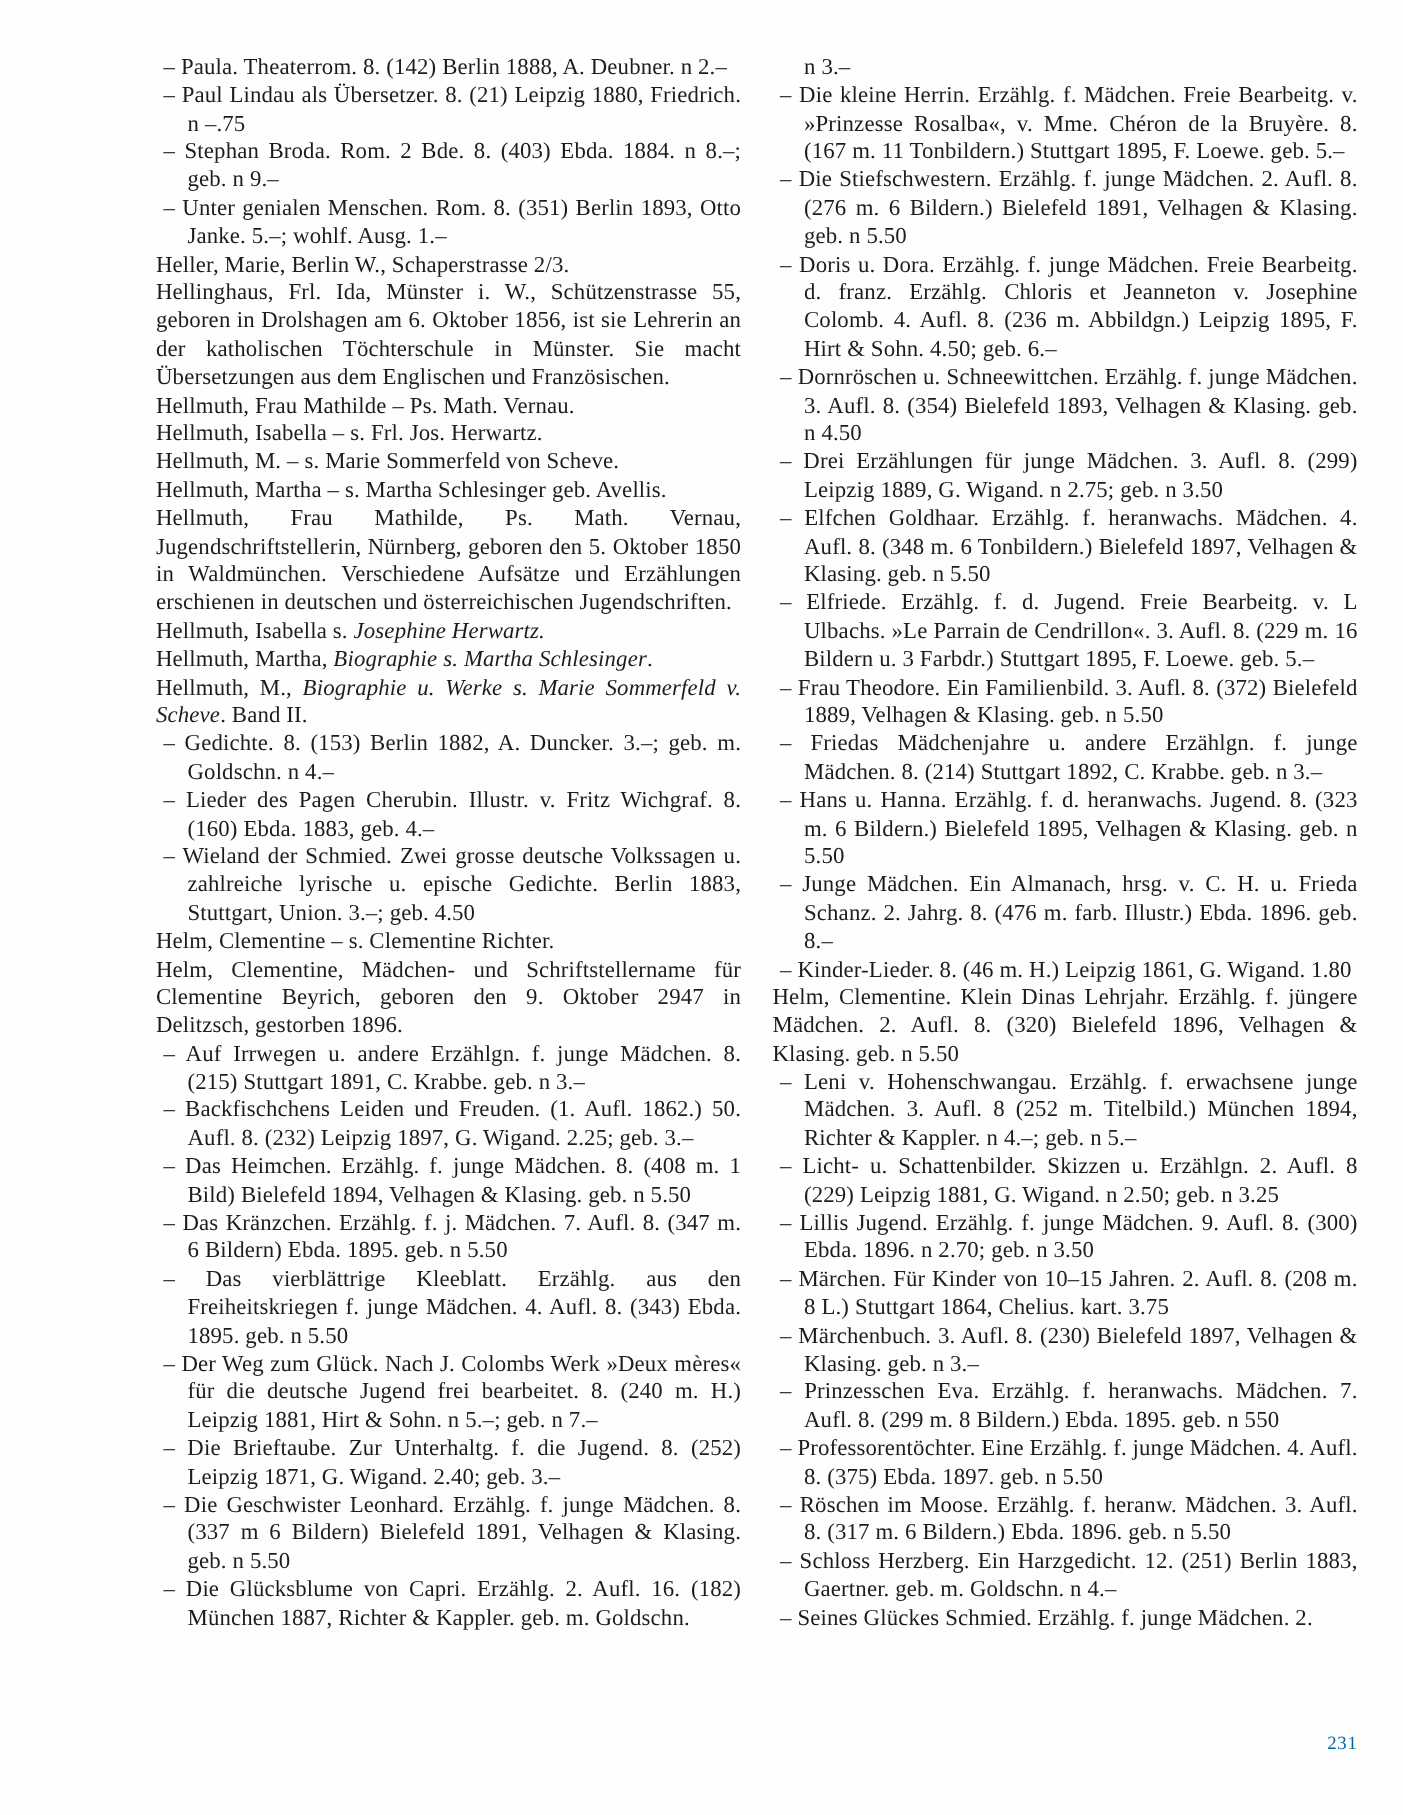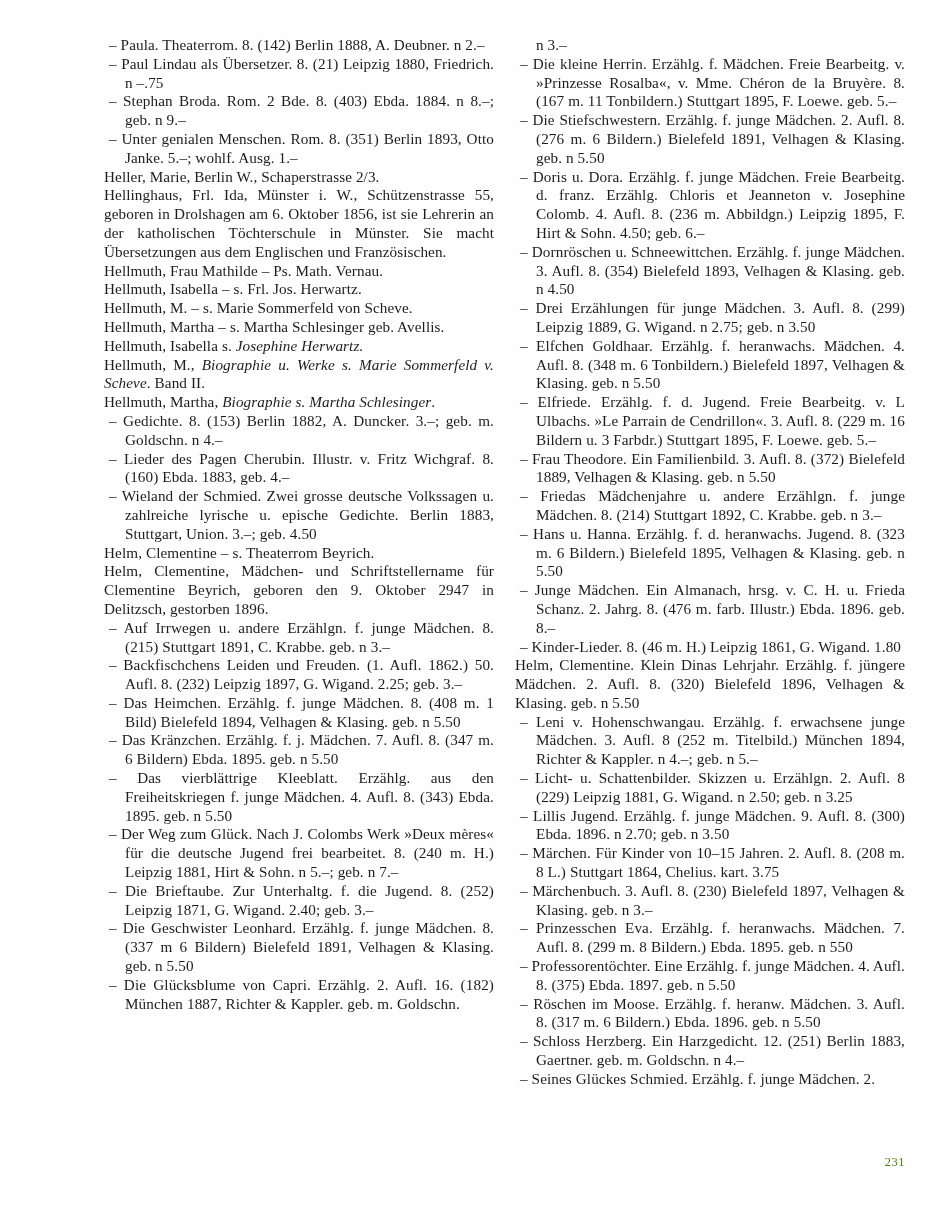--- a/index.html
+++ b/index.html
@@ -50,46 +50,47 @@
   .normal { }
   .dash   { }
   .page-number {
     position: absolute;
     top: 1155px;
     left: 515px;
     width: 390px;
     text-align: right;
     font-size: 12.5px;
     letter-spacing: 0.5px;
-    color: #4d7c0f;
+    color: #0369a1;
   }
 </style>
 </head>
 <body>
 
 <div class="page">
   <div class="columns">
     <div class="col">
         <p class="item"><span class="dash">– </span><span class="normal">Paula. Theaterrom. 8. (142) Berlin 1888, A. Deubner. n 2.–</span></p>
         <p class="item"><span class="dash">– </span><span class="normal">Paul Lindau als Übersetzer. 8. (21) Leipzig 1880, Friedrich. n –.75</span></p>
         <p class="item"><span class="dash">– </span><span class="normal">Stephan Broda. Rom. 2 Bde. 8. (403) Ebda. 1884. n 8.–; geb. n 9.–</span></p>
         <p class="item"><span class="dash">– </span><span class="normal">Unter genialen Menschen. Rom. 8. (351) Berlin 1893, Otto Janke. 5.–; wohlf. Ausg. 1.–</span></p>
         <p class="entry"><span class="bold">Heller,</span><span class="normal"> Marie, Berlin W., Schaperstrasse 2/3.</span></p>
         <p class="entry"><span class="bold">Hellinghaus,</span><span class="normal"> Frl. Ida, Münster i. W., Schützenstrasse 55, geboren in Drolshagen am 6. Oktober 1856, ist sie Lehrerin an der katholischen Töchterschule in Münster. Sie macht Übersetzungen aus dem Englischen und Französischen.</span></p>
         <p class="entry"><span class="bold">Hellmuth,</span><span class="normal"> Frau Mathilde – Ps. Math. Vernau.</span></p>
         <p class="entry"><span class="bold">Hellmuth,</span><span class="normal"> Isabella – s. Frl. Jos. Herwartz.</span></p>
         <p class="entry"><span class="bold">Hellmuth,</span><span class="normal"> M. – s. Marie Sommerfeld von Scheve.</span></p>
         <p class="entry"><span class="bold">Hellmuth,</span><span class="normal"> Martha – s. Martha Schlesinger geb. Avellis.</span></p>
+        <p class="entry"><span class="bold">Hellmuth,</span><span class="normal"> Frau Mathilde, Ps. Math. Vernau, Jugendschriftstellerin, Nürnberg, geboren den 5. Oktober 1850 in Waldmünchen. Verschiedene Aufsätze und Erzählungen erschienen in deutschen und österreichischen Jugendschriften.</span></p>
         <p class="entry"><span class="bold">Hellmuth,</span><span class="normal"> Isabella s. </span><span class="italic">Josephine Herwartz.</span></p>
+        <p class="entry"><span class="bold">Hellmuth,</span><span class="normal"> Martha, </span><span class="italic">Biographie s. Martha Schlesinger</span><span class="normal">.</span></p>
         <p class="entry"><span class="bold">Hellmuth,</span><span class="normal"> M., </span><span class="italic">Biographie u. Werke s. Marie Sommerfeld v. Scheve</span><span class="normal">. Band II.</span></p>
-        <p class="entry"><span class="bold">Hellmuth,</span><span class="normal"> Martha, </span><span class="italic">Biographie s. Martha Schlesinger</span><span class="normal">.</span></p>
         <p class="item"><span class="dash">– </span><span class="normal">Gedichte. 8. (153) Berlin 1882, A. Duncker. 3.–; geb. m. Goldschn. n 4.–</span></p>
         <p class="item"><span class="dash">– </span><span class="normal">Lieder des Pagen Cherubin. Illustr. v. Fritz Wichgraf. 8. (160) Ebda. 1883, geb. 4.–</span></p>
         <p class="item"><span class="dash">– </span><span class="normal">Wieland der Schmied. Zwei grosse deutsche Volkssagen u. zahlreiche lyrische u. epische Gedichte. Berlin 1883, Stuttgart, Union. 3.–; geb. 4.50</span></p>
-        <p class="entry"><span class="bold">Helm,</span><span class="normal"> Clementine – s. Theaterrom Beyrich.</span></p>
+        <p class="entry"><span class="bold">Helm,</span><span class="normal"> Clementine – s. Clementine Richter.</span></p>
         <p class="entry"><span class="bold">Helm,</span><span class="normal"> Clementine, Mädchen- und Schriftstellername für Clementine Beyrich, geboren den 9. Oktober 2947 in Delitzsch, gestorben 1896.</span></p>
         <p class="item"><span class="dash">– </span><span class="normal">Auf Irrwegen u. andere Erzählgn. f. junge Mädchen. 8. (215) Stuttgart 1891, C. Krabbe. geb. n 3.–</span></p>
         <p class="item"><span class="dash">– </span><span class="normal">Backfischchens Leiden und Freuden. (1. Aufl. 1862.) 50. Aufl. 8. (232) Leipzig 1897, G. Wigand. 2.25; geb. 3.–</span></p>
         <p class="item"><span class="dash">– </span><span class="normal">Das Heimchen. Erzählg. f. junge Mädchen. 8. (408 m. 1 Bild) Bielefeld 1894, Velhagen &amp; Klasing. geb. n 5.50</span></p>
         <p class="item"><span class="dash">– </span><span class="normal">Das Kränzchen. Erzählg. f. j. Mädchen. 7. Aufl. 8. (347 m. 6 Bildern) Ebda. 1895. geb. n 5.50</span></p>
         <p class="item"><span class="dash">– </span><span class="normal">Das vierblättrige Kleeblatt. Erzählg. aus den Freiheitskriegen f. junge Mädchen. 4. Aufl. 8. (343) Ebda. 1895. geb. n 5.50</span></p>
         <p class="item"><span class="dash">– </span><span class="normal">Der Weg zum Glück. Nach J. Colombs Werk »Deux mères« für die deutsche Jugend frei bearbeitet. 8. (240 m. H.) Leipzig 1881, Hirt &amp; Sohn. n 5.–; geb. n 7.–</span></p>
         <p class="item"><span class="dash">– </span><span class="normal">Die Brieftaube. Zur Unterhaltg. f. die Jugend. 8. (252) Leipzig 1871, G. Wigand. 2.40; geb. 3.–</span></p>
         <p class="item"><span class="dash">– </span><span class="normal">Die Geschwister Leonhard. Erzählg. f. junge Mädchen. 8. (337 m 6 Bildern) Bielefeld 1891, Velhagen &amp; Klasing. geb. n 5.50</span></p>
         <p class="item"><span class="dash">– </span><span class="normal">Die Glücksblume von Capri. Erzählg. 2. Aufl. 16. (182) München 1887, Richter &amp; Kappler. geb. m. Goldschn.</span></p>

